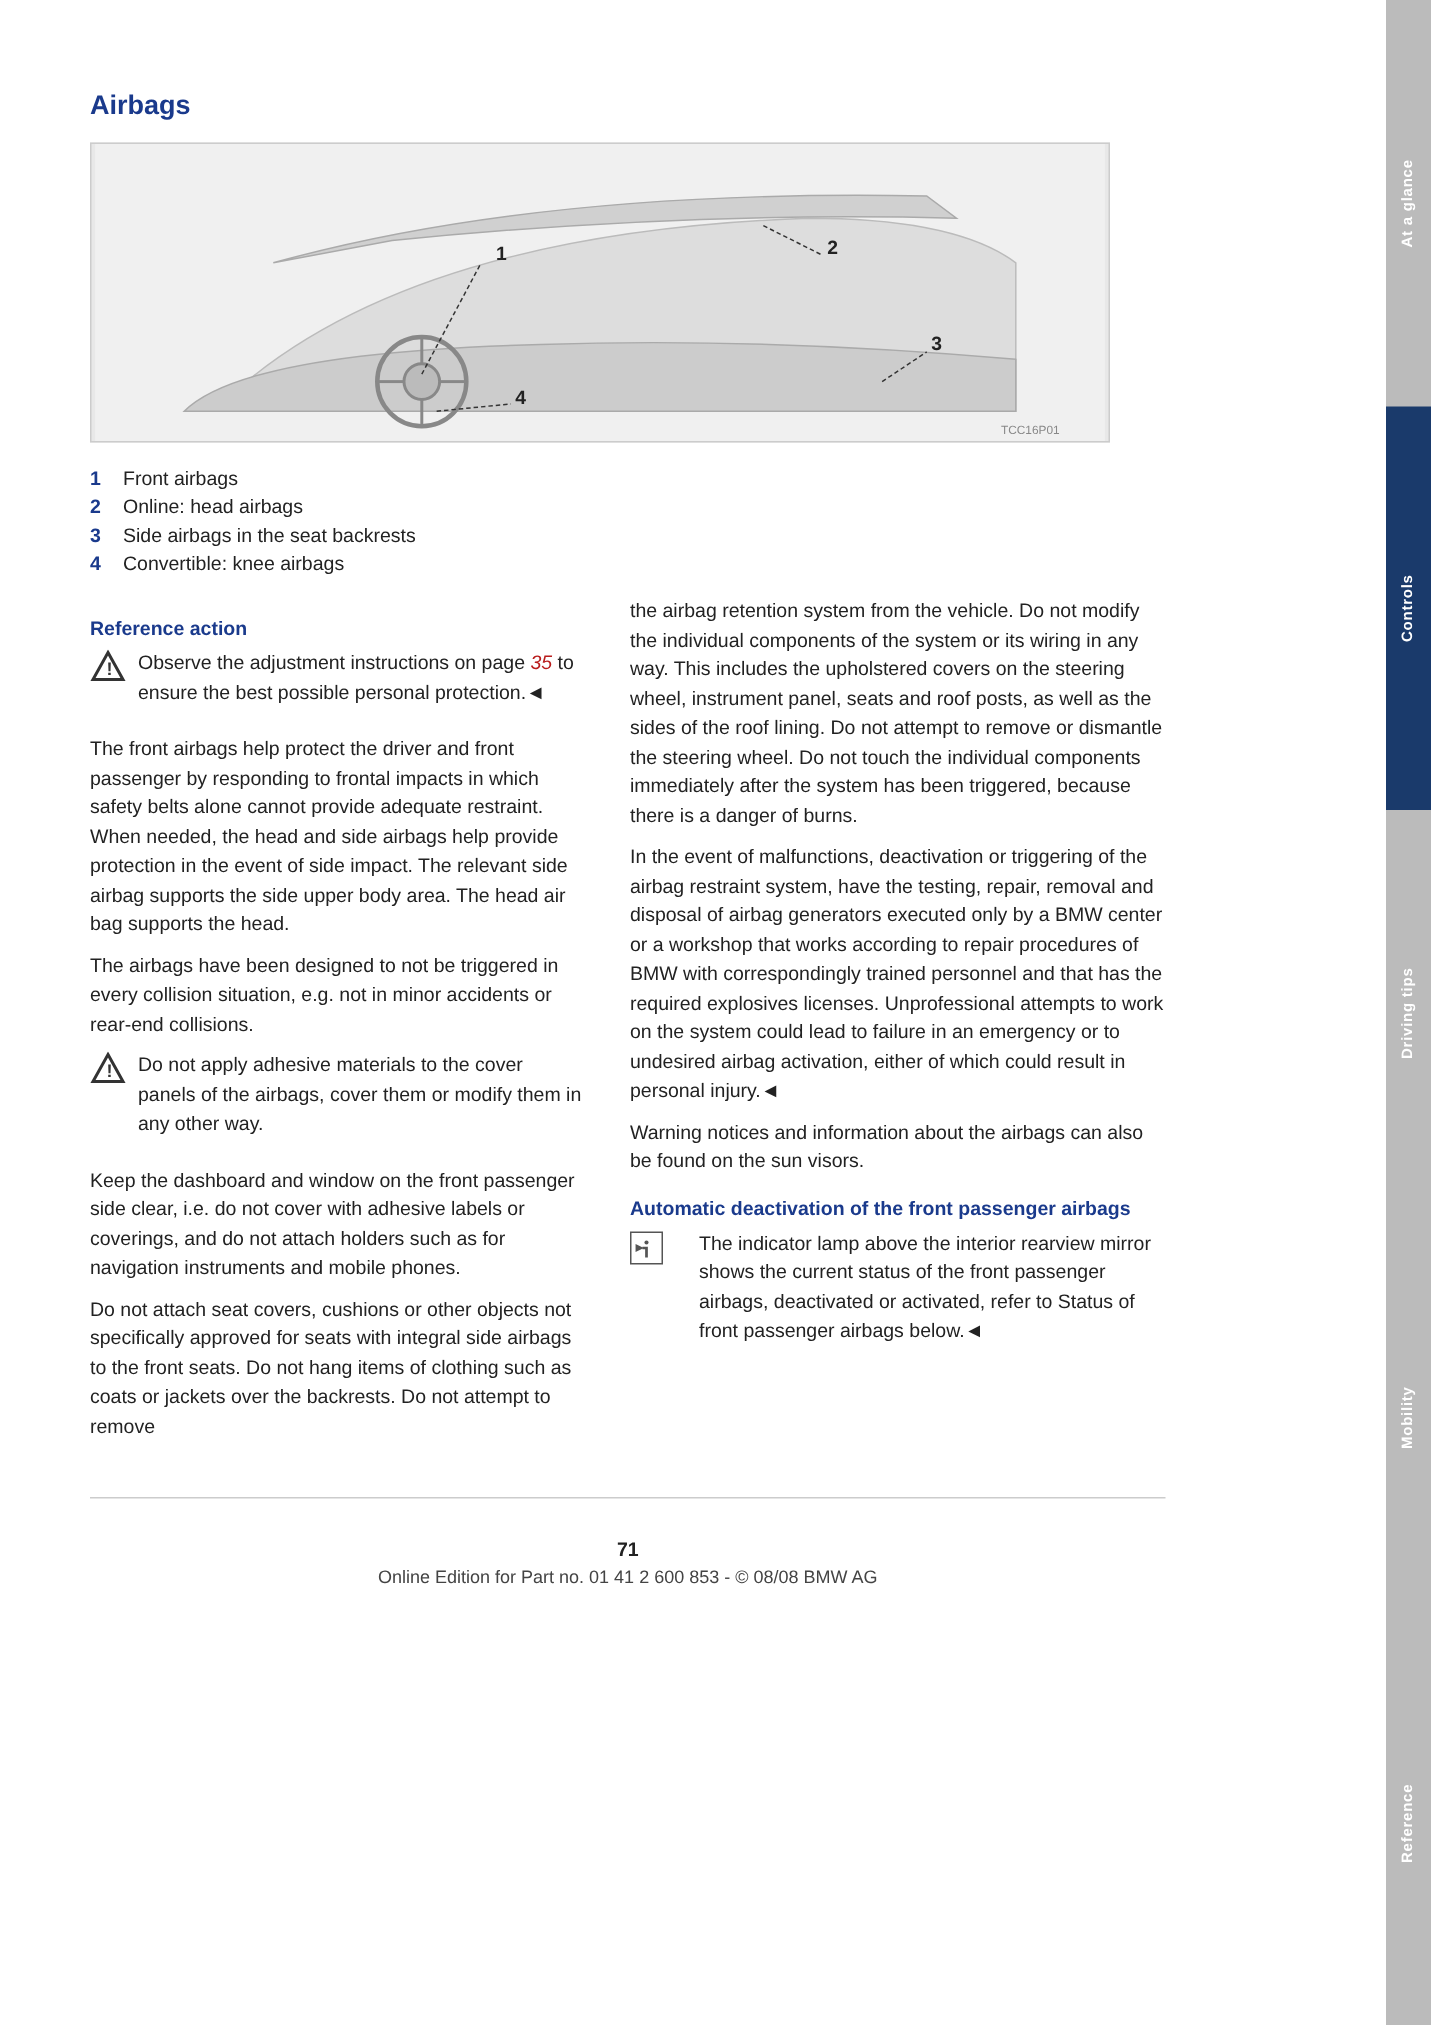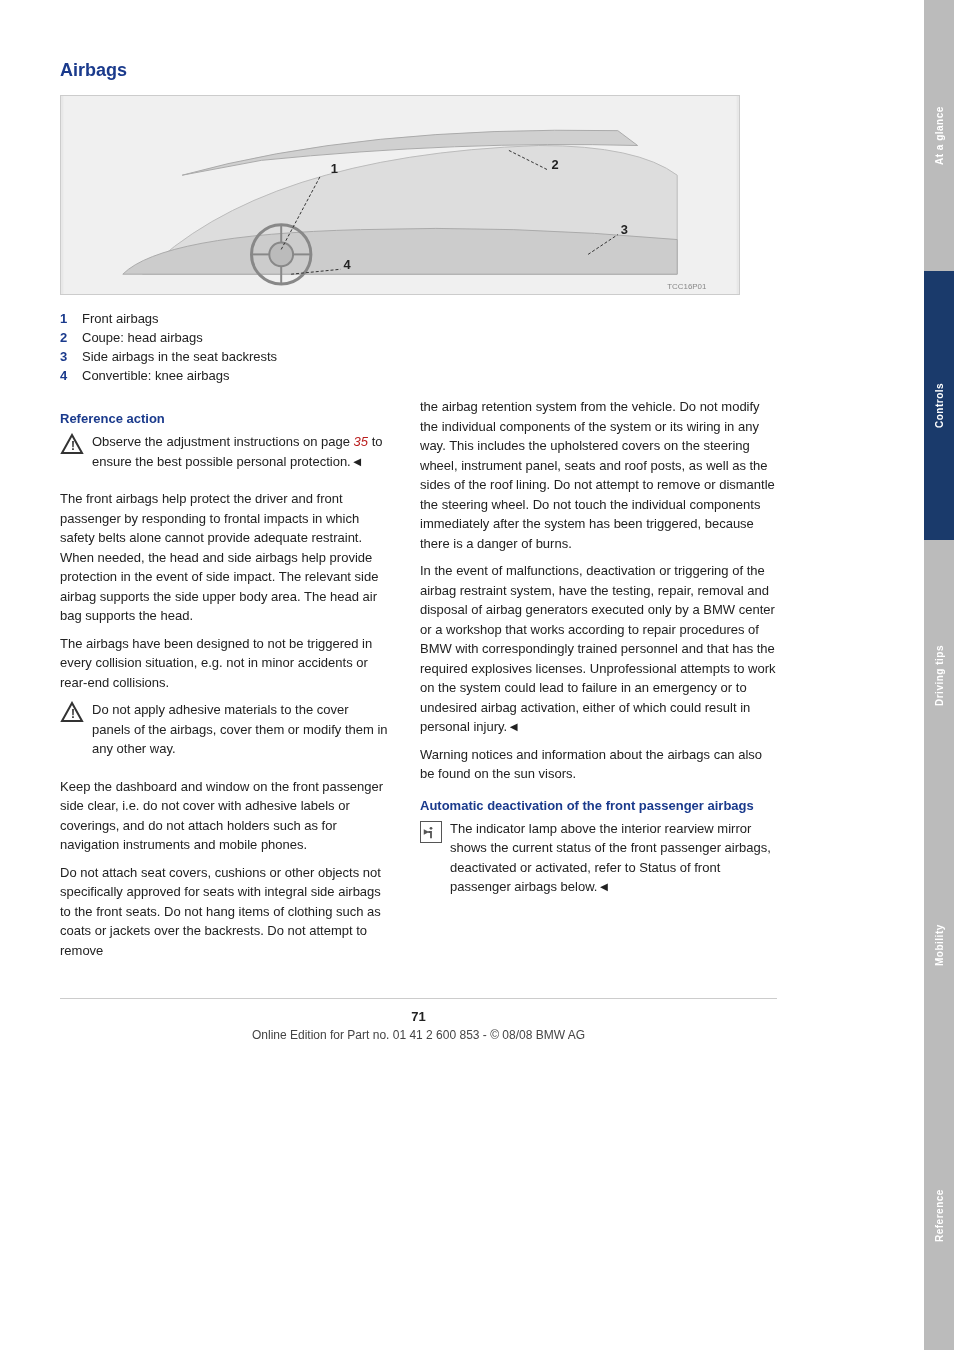--- a/index.html
+++ b/index.html
@@ -112,36 +112,37 @@
     }
     .warning-icon {
       width: 24px;
       height: 24px;
       flex-shrink: 0;
       margin-top: 1px;
     }
     .info-box {
       display: flex;
       align-items: flex-start;
-      gap: 8px;
+      gap: 24px;
       margin-bottom: 10px;
     }
     .footer {
       text-align: center;
       margin-top: 30px;
       font-size: 12px;
       color: #444;
       border-top: 1px solid #ccc;
       padding-top: 10px;
     }
     .page-number {
       font-size: 13px;
       font-weight: bold;
       color: #222;
       margin-bottom: 4px;
+      margin-top: 16px;
     }
     a { color: #1a3a8c; text-decoration: none; }
     .blue-link { color: #b91c1c; font-style: italic; }
   </style>
 </head>
 <body>
 
 <div class="page-wrapper">
   <div class="main-content">
 
@@ -182,21 +183,21 @@
     </div>
 
 
     <div style="margin-bottom:14px;">
       <div class="list-item">
         <span class="list-number">1</span>
         <span>Front airbags</span>
       </div>
       <div class="list-item">
         <span class="list-number">2</span>
-        <span>Coupe: head airbags</span>
+        <span>Online: head airbags</span>
       </div>
       <div class="list-item">
         <span class="list-number">3</span>
         <span>Side airbags in the seat backrests</span>
       </div>
       <div class="list-item">
         <span class="list-number">4</span>
         <span>Convertible: knee airbags</span>
       </div>
     </div>

